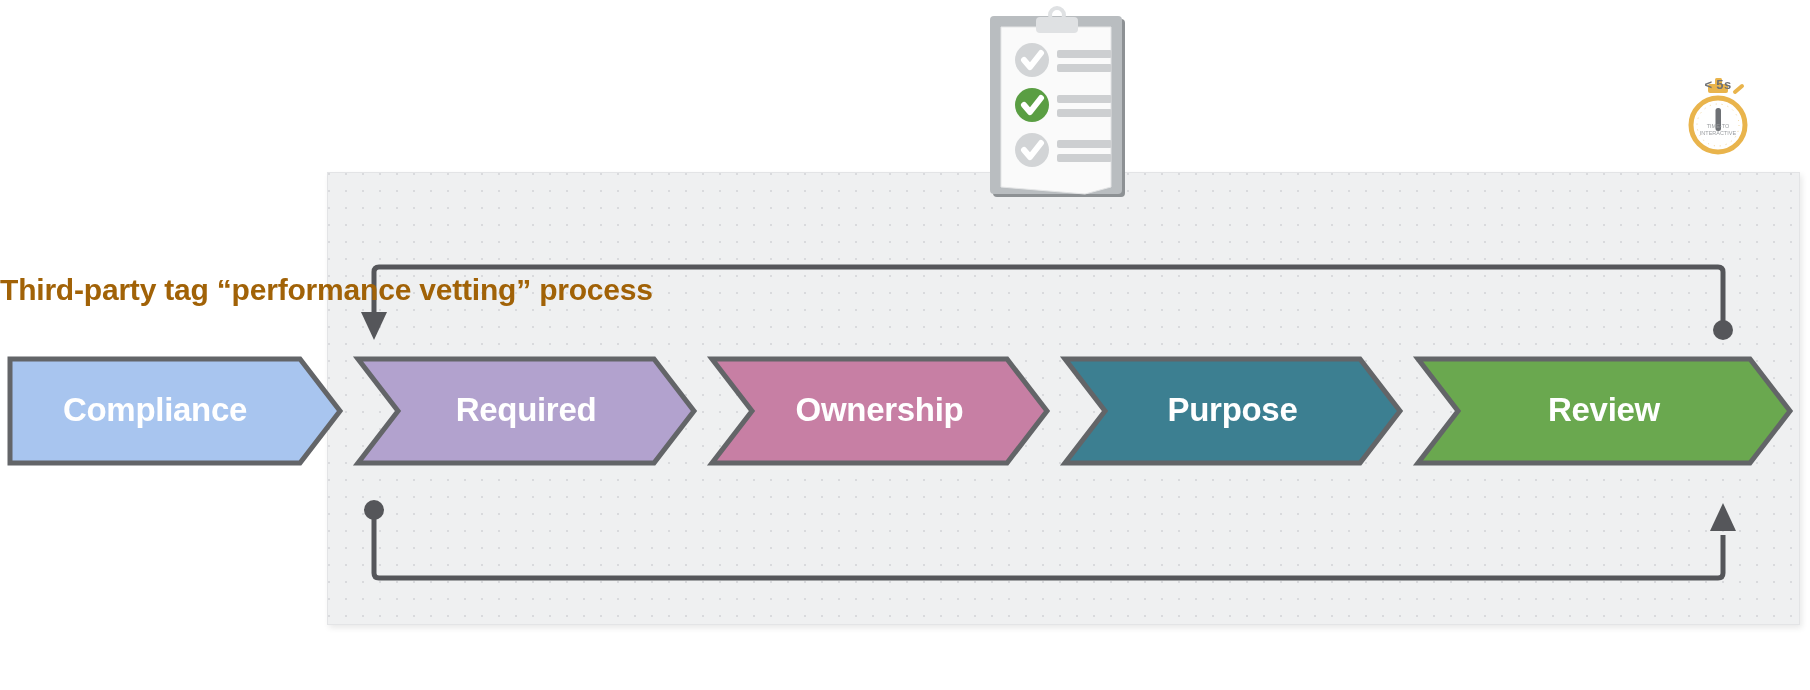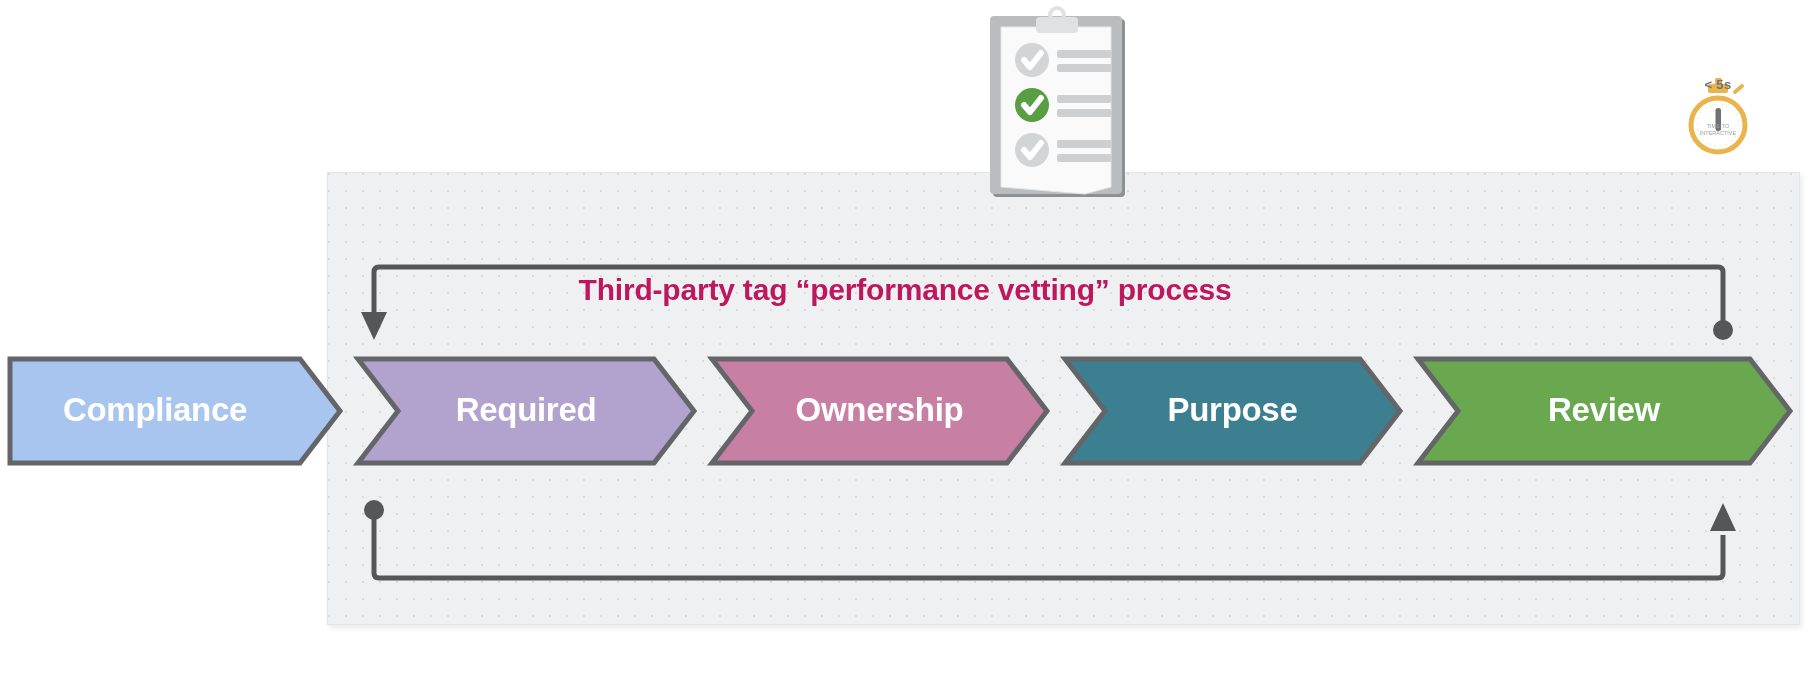--- a/index.html
+++ b/index.html
@@ -33,24 +33,24 @@
     box-shadow: 2px 3px 6px rgba(0,0,0,0.09);
     box-sizing: border-box;
   }
 
   
   #panel-title {
     position: absolute;
     left: 0;
     top: 273px;
     width: 1810px;
-    text-align: center;
+    text-align: left;
     font-size: 30px;
     font-weight: bold;
-    color: #be185d;
+    color: #a16207;
     letter-spacing: -0.2px;
     white-space: nowrap;
   }
   #perf-budget-label {
     position: absolute;
     right: 36px;
     top: 185px;
     font-size: 27px;
     font-weight: bold;
     color: #e9b44c;

